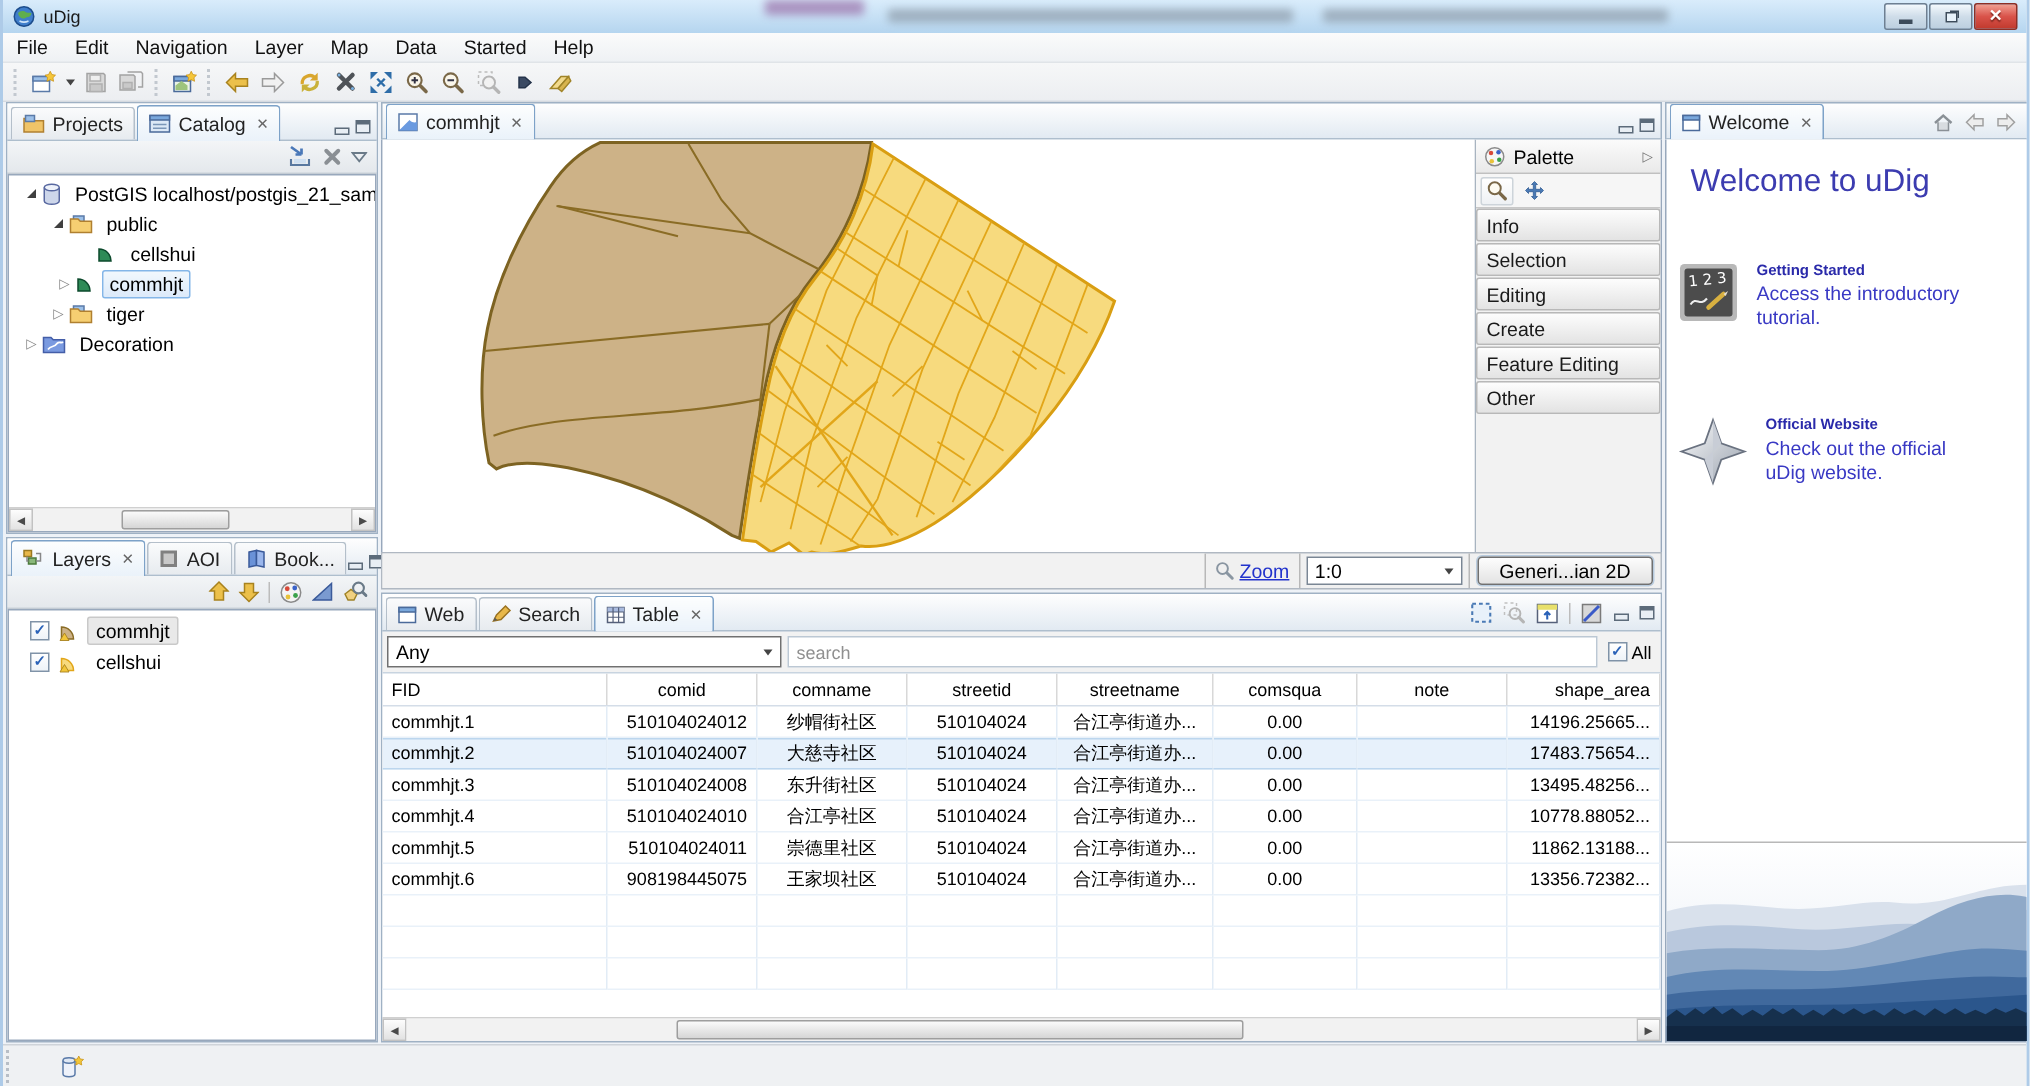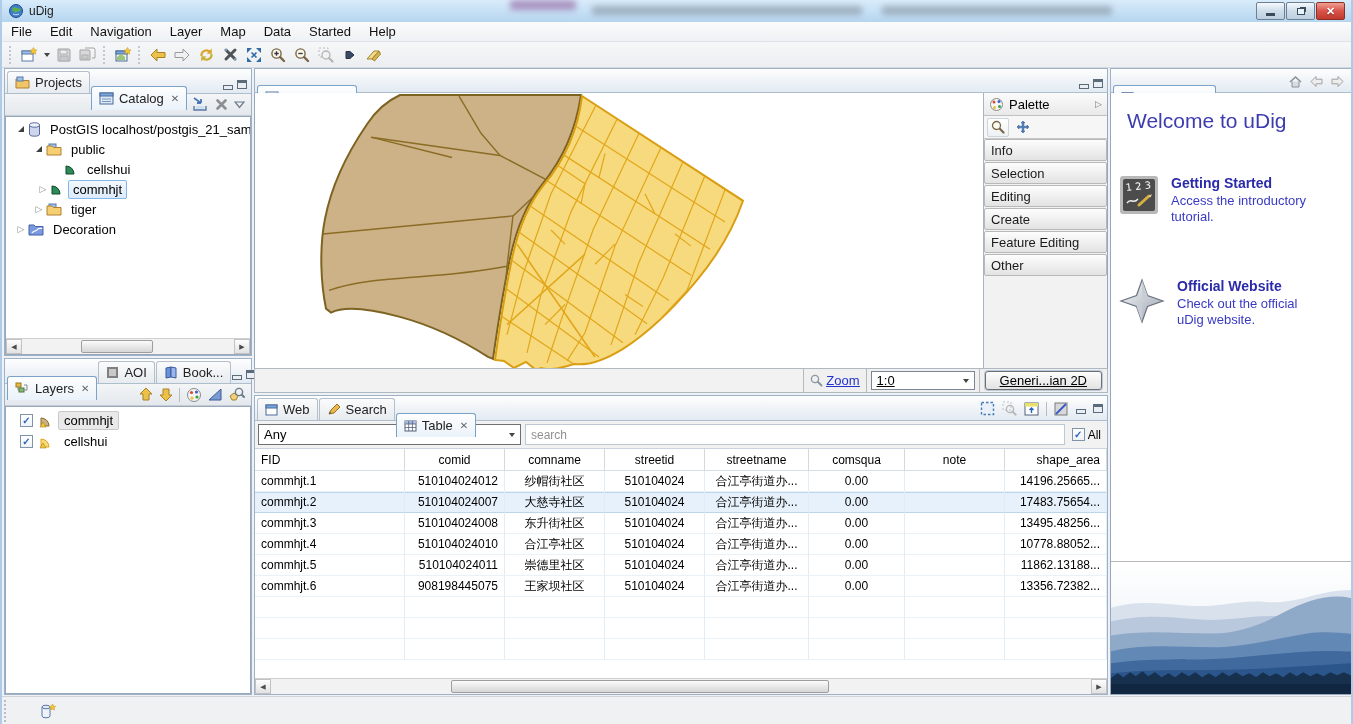--- a/index.html
+++ b/index.html
@@ -23,21 +23,21 @@
   .menubar{position:absolute;top:22px;left:0;right:0;height:20px;background:linear-gradient(#fbfbfb,#eef1f4);display:flex;align-items:center;border-bottom:1px solid #e0e4e8;}
   .menu-item{font-size:13px;color:#111;padding:0 9px;line-height:20px;}
   .toolbar{position:absolute;top:42px;left:0;right:0;height:26px;background:linear-gradient(#f6f7f8,#eceef1);display:flex;align-items:center;padding-left:4px;border-bottom:1px solid #d5dae0;}
   .tgrip{width:5px;height:18px;margin:0 3px;border-left:2px dotted #c2c8cf;}
   .tbtn{width:24px;height:22px;display:flex;align-items:center;justify-content:center;border-radius:2px;}
   .caret{width:0;height:0;border-left:3px solid transparent;border-right:3px solid transparent;border-top:4px solid #444;margin-left:1px;}
   
   .panel{position:absolute;background:#f2f4f7;border:1px solid #9fb1c4;display:flex;flex-direction:column;}
   .tabbar{height:25px;display:flex;align-items:flex-end;background:linear-gradient(#fefefe,#e2eaf2);border-bottom:1px solid #aebecd;padding-left:2px;position:relative;flex:0 0 25px;}
   .tab{height:22px;display:flex;align-items:center;gap:5px;padding:0 7px;font-size:13px;color:#222;margin-right:1px;border:1px solid #b4bfca;border-bottom:none;border-radius:3px 3px 0 0;background:linear-gradient(#fafbfc,#e7ebef);white-space:nowrap;}
-  .tab.active{background:linear-gradient(#fdfefe,#eaf2fa);border-color:#7da2c8;position:relative;top:17px;height:24px;}
+  .tab.active{background:linear-gradient(#fdfefe,#eaf2fa);border-color:#7da2c8;position:relative;top:1px;height:24px;}
   .tab .closex{font-size:10px;color:#666;margin-left:2px;}
   .tab-right{margin-left:auto;display:flex;align-items:center;gap:4px;padding:0 4px 4px 0;}
   .emin{width:10px;height:9px;position:relative;}
   .emin::after{content:"";position:absolute;left:0;right:0;top:5px;height:3px;border:1px solid #5c6b7a;background:#e8eef4;}
   .emax{width:10px;height:9px;border:1px solid #5c6b7a;border-top-width:3px;background:#e8eef4;}
   .viewbar{height:22px;background:linear-gradient(#f3f5f7,#e4e8ec);display:flex;align-items:center;justify-content:flex-end;gap:6px;padding:0 6px;border-bottom:1px solid #c4ccd4;flex:0 0 22px;}
   .white-area{background:#fff;border:1px solid #98a8bc;flex:1;overflow:hidden;position:relative;}
   
   .hscroll{height:16px;display:flex;background:#f0f0f0;border-top:1px solid #d0d0d0;flex:0 0 16px;}
   .harrow{width:16px;display:flex;align-items:center;justify-content:center;font-size:7px;color:#4a4a4a;background:linear-gradient(#fdfdfd,#e2e2e2);border:1px solid #c2c2c2;}
@@ -60,21 +60,21 @@
   
   .editor-body{flex:1;display:flex;overflow:hidden;border-left:1px solid #98a8bc;border-right:1px solid #98a8bc;}
   .map-canvas{flex:1;background:#fff;position:relative;}
   .palette{width:124px;border-left:1px solid #a8b4c0;background:#f2f2f2;display:flex;flex-direction:column;font-size:13px;}
   .pal-head{height:23px;display:flex;align-items:center;gap:5px;padding:0 5px;background:linear-gradient(#fbfbfb,#e9e9e9);border-bottom:1px solid #c0c0c0;}
   .pal-pin{margin-left:auto;color:#777;font-size:9px;}
   .pal-tools{height:23px;display:flex;align-items:center;gap:3px;padding:0 3px;background:#f6f6f6;border-bottom:1px solid #c8c8c8;}
   .pal-tool{width:22px;height:19px;display:flex;align-items:center;justify-content:center;border:1px solid #cdd4da;border-radius:2px;background:linear-gradient(#fff,#eef1f4);}
   .pal-sec{height:22px;display:flex;align-items:center;padding-left:6px;background:linear-gradient(#fdfdfd,#e3e3e3);border:1px solid #b8b8b8;border-radius:2px;margin-bottom:1px;color:#1a1a1a;}
   .ed-status{height:25px;background:#f0f0f0;border:1px solid #b0b8c2;display:flex;align-items:stretch;flex:0 0 25px;}
-  .ed-cell{border-right:1px solid #b8b8b8;display:flex;align-items:center;padding:0 6px;gap:3px;text-decoration:underline;}
+  .ed-cell{border-right:1px solid #b8b8b8;display:flex;align-items:center;padding:0 6px;gap:3px;}
   .ed-fill{flex:1;background:#f2f2f2;}
   .zoomlink{color:#2233cc;text-decoration:underline;font-size:13px;}
   .combo{display:flex;align-items:center;background:#fff;border:1px solid #7a8694;height:19px;margin:2px 4px;width:104px;font-size:13px;padding-left:5px;position:relative;}
   .combo .caret{margin-left:auto;margin-right:5px;}
   .projbtn{height:19px;margin:2px 5px;padding:0 14px;border:1px solid #707070;border-radius:3px;background:linear-gradient(#fdfdfd,#e3e3e3);font-size:13px;display:flex;align-items:center;box-shadow:0 0 0 1px #b8cbde;}
   
   .filterrow{height:27px;background:#f2f2f2;display:flex;align-items:center;padding:2px 3px;gap:4px;flex:0 0 27px;}
   .anycombo{width:263px;height:21px;background:#fff;border:1px solid #707070;display:flex;align-items:center;font-size:13px;padding-left:5px;}
   .anycombo .caret{margin-left:auto;margin-right:5px;}
   .searchbox{flex:1;height:21px;border:1px solid #bcc8d4;background:#fff;font-size:12px;padding:0 5px;color:#333;font-family:"Liberation Sans",sans-serif;}
@@ -85,21 +85,21 @@
   .grow{display:grid;grid-template-columns:150px 100px 100px 100px 104px 96px 100px minmax(90px,1fr);height:21px;}
   .grow.head{height:22px;border-bottom:1px solid #d4dde8;}
   .gcell{display:flex;align-items:center;padding:0 6px;border-right:1px solid #e2ecf6;border-bottom:1px solid #e9f1f9;overflow:hidden;white-space:nowrap;}
   .head .gcell{border-right:1px solid #d8d8d8;border-bottom:none;color:#000;}
   .al-l{justify-content:flex-start;} .al-c{justify-content:center;} .al-r{justify-content:flex-end;}
   .grow.sel .gcell{background:#e7f1fb;border-bottom:1px solid #bcd6ee;box-shadow:inset 0 1px 0 #bcd6ee;}
   
   .welcome-content{flex:1;background:#fff;border:1px solid #98a8bc;border-top:none;position:relative;overflow:hidden;}
   .w-head{color:#3c3cb0;font-size:21px;margin:16px 0 17px 16px;}
   .w-item{position:absolute;left:8px;right:6px;display:flex;gap:12px;}
-  .w-title{color:#2a2aaa;font-weight:bold;font-size:14px;margin-bottom:2px;}
+  .w-title{color:#2a2aaa;font-weight:bold;font-size:10px;margin-bottom:2px;}
   .w-desc{color:#3939c4;font-size:13px;line-height:1.25;max-width:150px;}
   .mountains{position:absolute;left:0;right:0;bottom:0;height:133px;border-top:1px solid #b8b8b8;}
   
   .statusbar{position:absolute;left:0;right:0;top:696px;height:28px;background:#eff1f3;border-top:1px solid #cfd4d9;display:flex;align-items:center;}
   .sgrip{width:8px;height:22px;border-left:2px dotted #b8bec6;margin:0 4px 0 2px;}
 </style>
 </head>
 <body>
 
 <div class="window">

